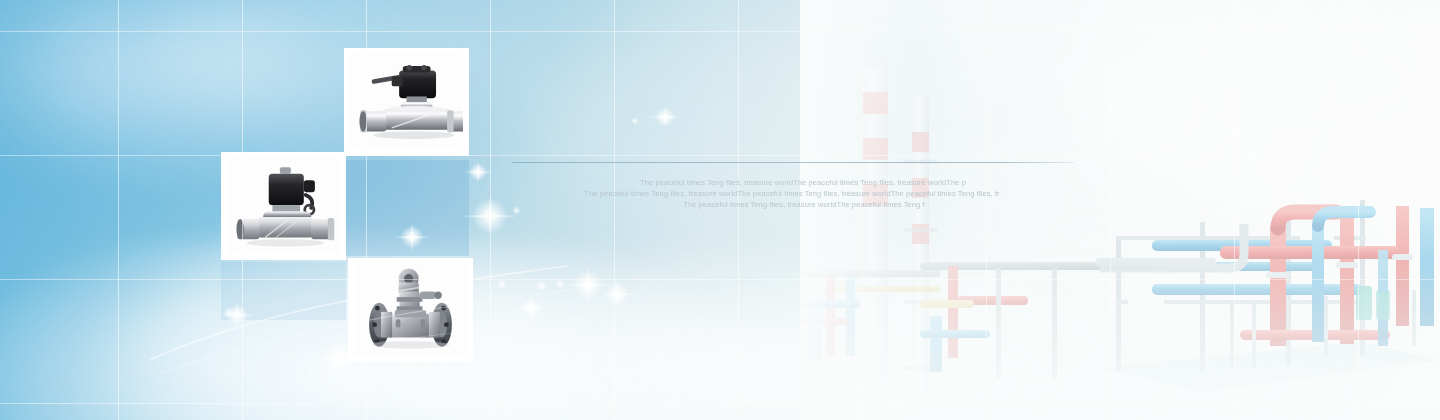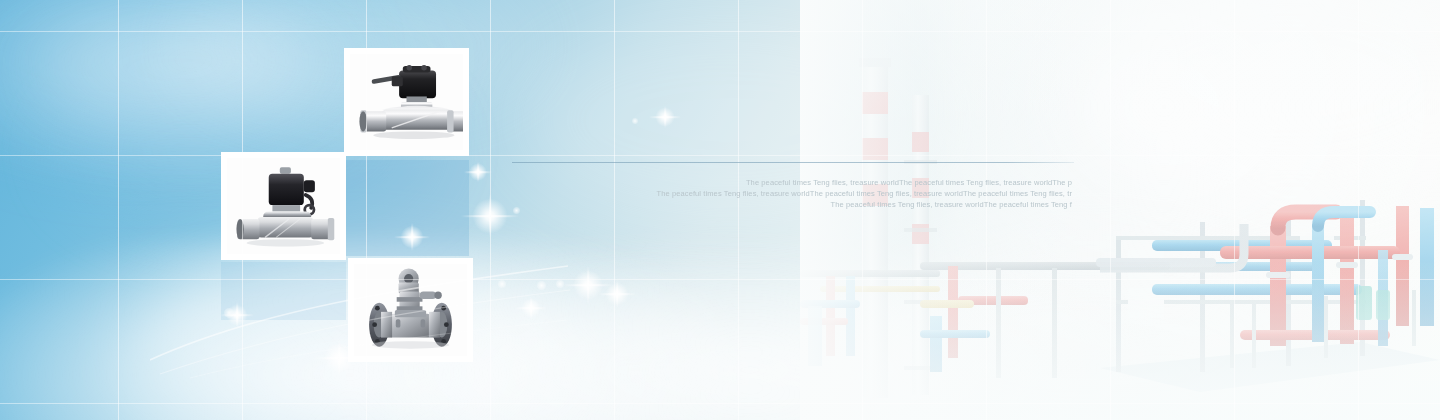--- a/index.html
+++ b/index.html
@@ -174,21 +174,21 @@
     font-size:25px;
     font-weight:700;
     letter-spacing:1.5px;
     color:#3d84ad;
     white-space:nowrap;
     text-shadow:0 1px 1px rgba(255,255,255,0.55);
   }
   .filler {
     margin-top:14px;
     width:560px;
-    text-align:right;
+    text-align:center;
     color:#b9c6cc;
     font-size:7.5px;
     line-height:11px;
     letter-spacing:0.1px;
     font-family:"Liberation Sans", sans-serif;
     white-space:nowrap;
     overflow:hidden;
   }
   .filler div { overflow:hidden; }
   .filler .l1 { padding-left:22px; }

